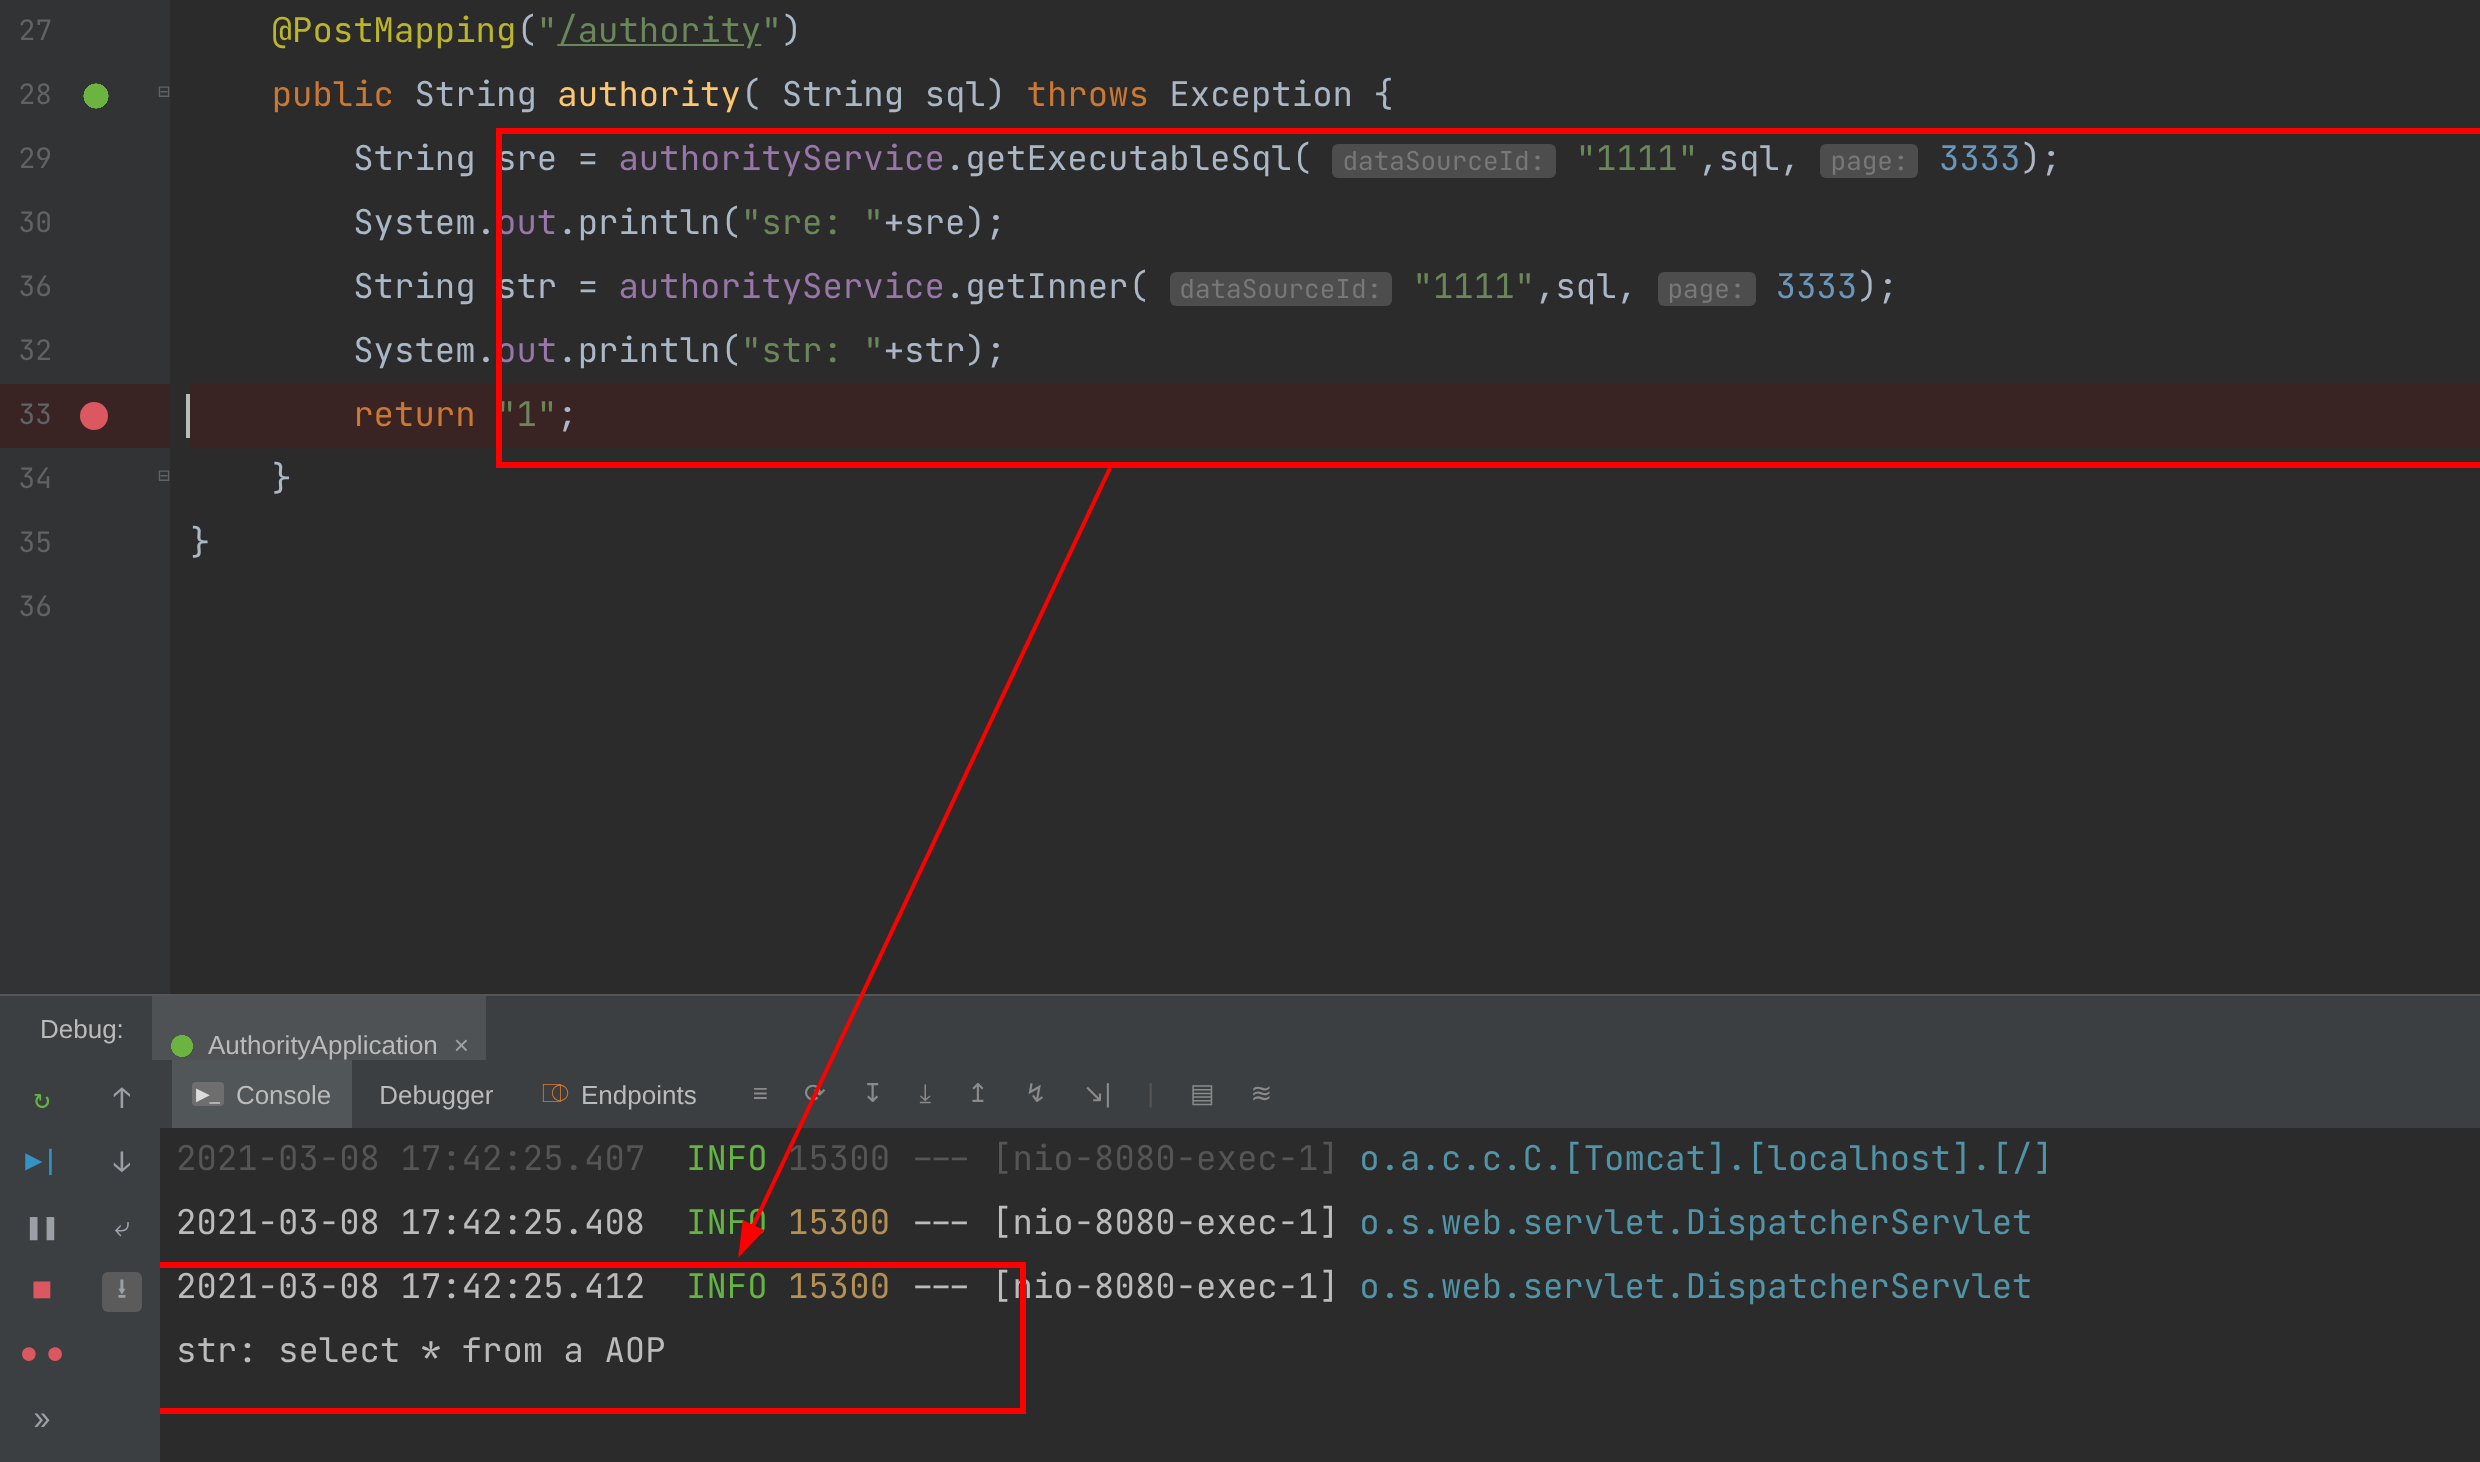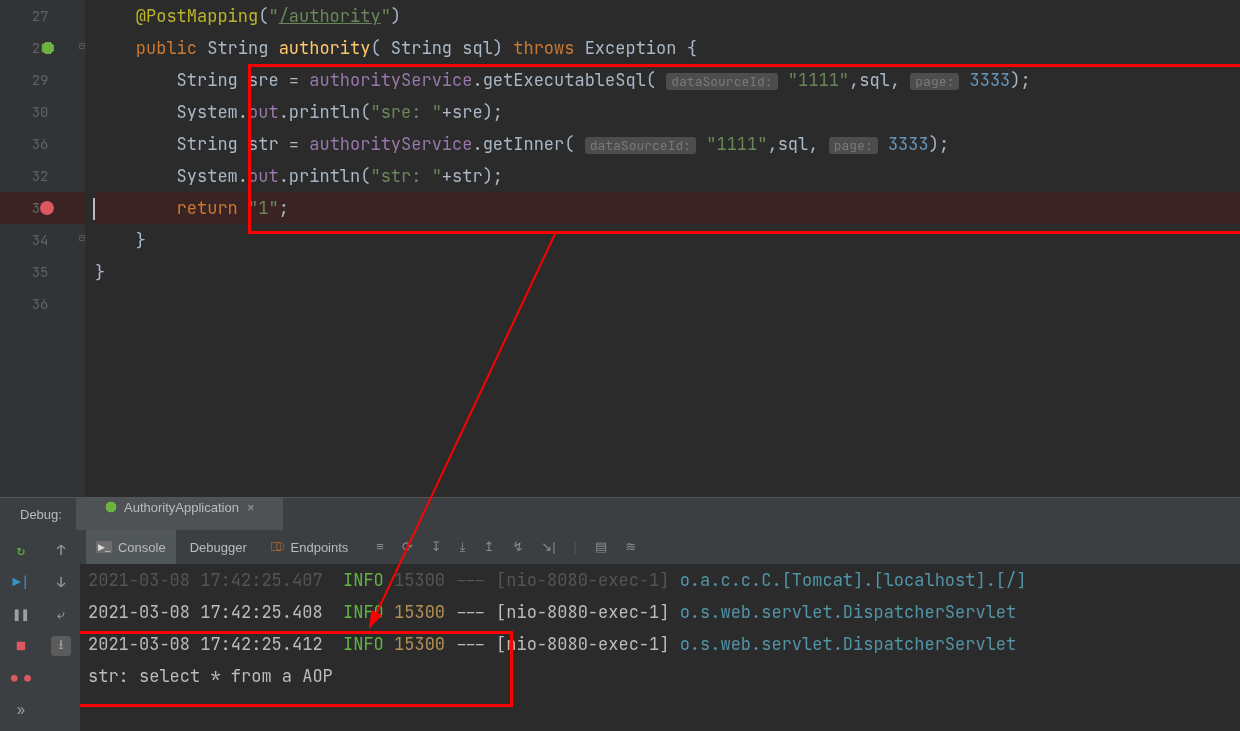--- a/index.html
+++ b/index.html
@@ -21,21 +21,21 @@
     --hint-fg:#787878;
     --line-bp-bg:#3a2323;
     --red:#db5860;
   }
   *{box-sizing:border-box}
   html,body{margin:0;padding:0;width:1240px;height:731px;background:#2b2b2b;font-family:"JetBrains Mono","Consolas",monospace;overflow:hidden}
   .root{display:flex;flex-direction:column;height:731px}
   
   .editor{display:flex;height:497px;background:var(--bg-editor);position:relative}
   .gutter{width:85px;background:var(--bg-gutter);color:var(--fg-muted);font-size:14px;padding-top:0;user-select:none}
-  .g-row{height:32px;display:flex;align-items:center;justify-content:center;padding-right:14px;position:relative}
+  .g-row{height:32px;display:flex;align-items:center;justify-content:flex-start;padding-right:14px;position:relative}
   .g-row .ln{width:26px;text-align:right}
   .g-icon{position:absolute;left:40px;top:8px;width:16px;height:16px}
   .icon-spring{background:radial-gradient(circle at 50% 50%, #6db33f 0 55%, transparent 56%);border-radius:50%}
   .icon-bp{width:14px;height:14px;border-radius:50%;background:#db5860;top:9px}
   .fold{position:absolute;right:-2px;top:9px;width:10px;height:10px;color:#606366;font-size:10px;line-height:10px;text-align:center}
   .code{flex:1;font-size:17px;line-height:32px;color:var(--fg);position:relative;padding-left:10px}
   .code-row{height:32px;white-space:pre}
   .kw{color:var(--kw)}
   .str{color:var(--str)}
   .num{color:var(--num)}
@@ -44,21 +44,21 @@
   .call{color:var(--call)}
   .hint{background:var(--hint-bg);color:var(--hint-fg);border-radius:3px;padding:0 5px;font-size:13px}
   .url{color:var(--str);text-decoration:underline}
   .bp-line{background:var(--line-bp-bg)}
   .caret{display:inline-block;width:2px;height:22px;background:#bbbbbb;vertical-align:middle;margin-left:-2px}
   .redbox1{position:absolute;border:3px solid #ff0000;left:163px;top:64px;width:1071px;height:170px;z-index:5;pointer-events:none}
   
   .debug{flex:1;display:flex;flex-direction:column;background:var(--bg-panel);border-top:1px solid #555}
   .d-hdr{height:32px;display:flex;align-items:center;color:#bbbbbb;font-family:"Segoe UI",Arial,sans-serif;font-size:13px}
   .d-title{width:76px;padding-left:20px}
-  .d-tab{height:32px;display:flex;align-items:flex-start;background:#4e5254;padding:0 28px;border-top:2px solid #4e5254;gap:6px}
+  .d-tab{height:32px;display:flex;align-items:flex-end;background:#4e5254;padding:0 8px;border-top:2px solid #4e5254;gap:6px}
   .d-tab .appicon{width:14px;height:14px;background:radial-gradient(circle at 50% 50%, #6db33f 0 55%, transparent 56%);border-radius:50%}
   .d-tab .close{color:#a0a0a0;font-size:13px;margin-left:2px;}
   .d-body{flex:1;display:flex}
   .d-left{width:42px;background:var(--bg-panel);display:flex;flex-direction:column;align-items:center;gap:12px;padding-top:10px}
   .tb-btn{width:20px;height:20px;display:flex;align-items:center;justify-content:center;color:#9aa0a6;font-size:14px}
   .tb-green{color:#62b543}
   .tb-red{color:#db5860}
   .d-left2{width:38px;background:var(--bg-panel);display:flex;flex-direction:column;align-items:center;gap:12px;padding-top:10px}
   .d-main{flex:1;display:flex;flex-direction:column;background:#2b2b2b}
   .d-toolbar{height:34px;display:flex;align-items:center;font-family:"Segoe UI",Arial,sans-serif;font-size:13px;color:#bbbbbb;background:var(--bg-panel);gap:4px;padding-left:6px}

